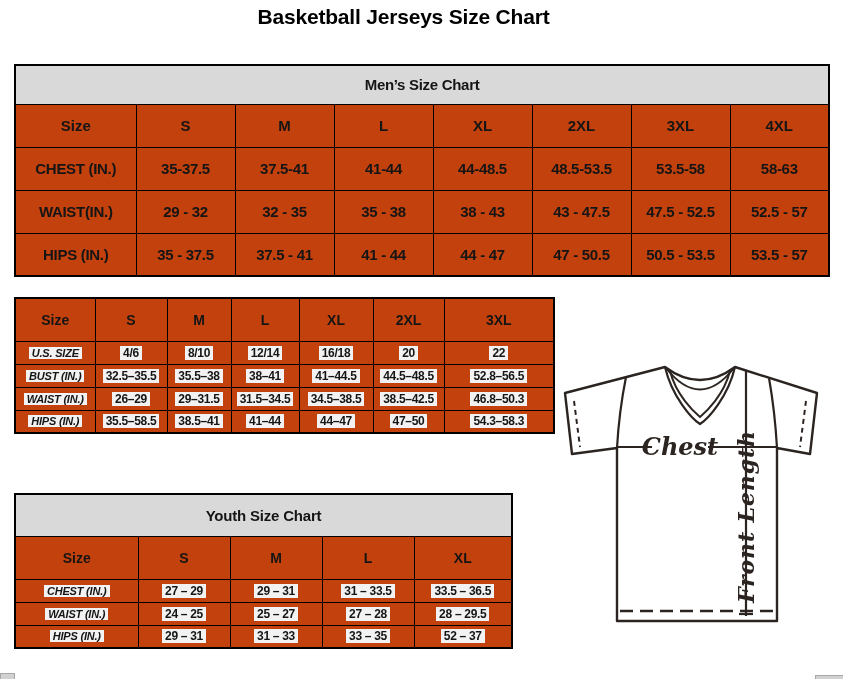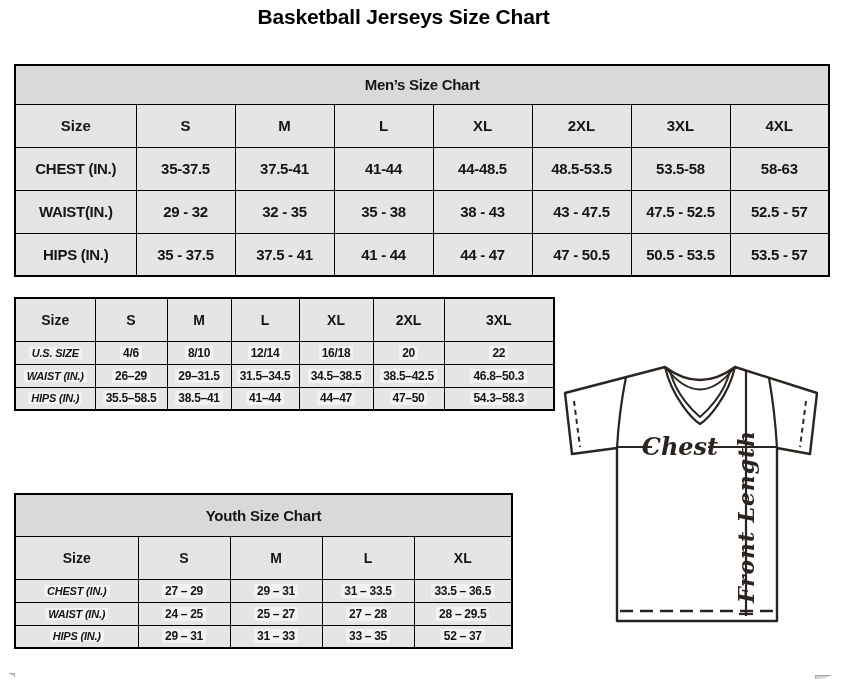--- a/index.html
+++ b/index.html
@@ -1,21 +1,21 @@
 <!DOCTYPE html>
 <html><head>
 <meta charset="utf-8">
 <style>
   html,body{margin:0;padding:0;background:#fff;}
   #screen{position:relative;width:843px;height:679px;background:#fff;overflow:hidden;
-          font-family:"Liberation Sans",sans-serif;color:#111;border-radius:25px;}
+          font-family:"Liberation Sans",sans-serif;color:#111;}
   .page-title{position:absolute;left:0;top:5px;width:807px;text-align:center;
               font-size:21px;font-weight:bold;letter-spacing:-0.2px;color:#000;}
   table.size-table{position:absolute;border-collapse:collapse;table-layout:fixed;
-                   background:#e5e5e5;border:2px solid #000;}
+                   background:#c2410c;border:2px solid #000;}
   table.size-table td,table.size-table th{border:1px solid #000;text-align:center;
                    vertical-align:middle;font-weight:bold;color:#151515;
                    overflow:hidden;white-space:nowrap;padding:0;}
   tr.caption-row td{background:#d9d9d9;font-size:16px;letter-spacing:-0.2px;}
   
   #mens{left:14px;top:64px;width:814px;}
   #mens tr.caption-row{height:39px;}
   #mens tr.size-row{height:43px;}
   #mens tr.data-row{height:43px;}
   #mens th{font-size:15px;}
@@ -125,20 +125,29 @@
         <tr class="data-row">
           <td class="label"><span class="v">U.S. SIZE</span></td>
           <td class="val"><span class="v">4/6</span></td>
           <td class="val"><span class="v">8/10</span></td>
           <td class="val"><span class="v">12/14</span></td>
           <td class="val"><span class="v">16/18</span></td>
           <td class="val"><span class="v">20</span></td>
           <td class="val"><span class="v">22</span></td>
         </tr>
         <tr class="data-row">
+          <td class="label"><span class="v">BUST (IN.)</span></td>
+          <td class="val"><span class="v">32.5–35.5</span></td>
+          <td class="val"><span class="v">35.5–38</span></td>
+          <td class="val"><span class="v">38–41</span></td>
+          <td class="val"><span class="v">41–44.5</span></td>
+          <td class="val"><span class="v">44.5–48.5</span></td>
+          <td class="val"><span class="v">52.8–56.5</span></td>
+        </tr>
+        <tr class="data-row">
           <td class="label"><span class="v">WAIST (IN.)</span></td>
           <td class="val"><span class="v">26–29</span></td>
           <td class="val"><span class="v">29–31.5</span></td>
           <td class="val"><span class="v">31.5–34.5</span></td>
           <td class="val"><span class="v">34.5–38.5</span></td>
           <td class="val"><span class="v">38.5–42.5</span></td>
           <td class="val"><span class="v">46.8–50.3</span></td>
         </tr>
         <tr class="data-row">
           <td class="label"><span class="v">HIPS (IN.)</span></td>

